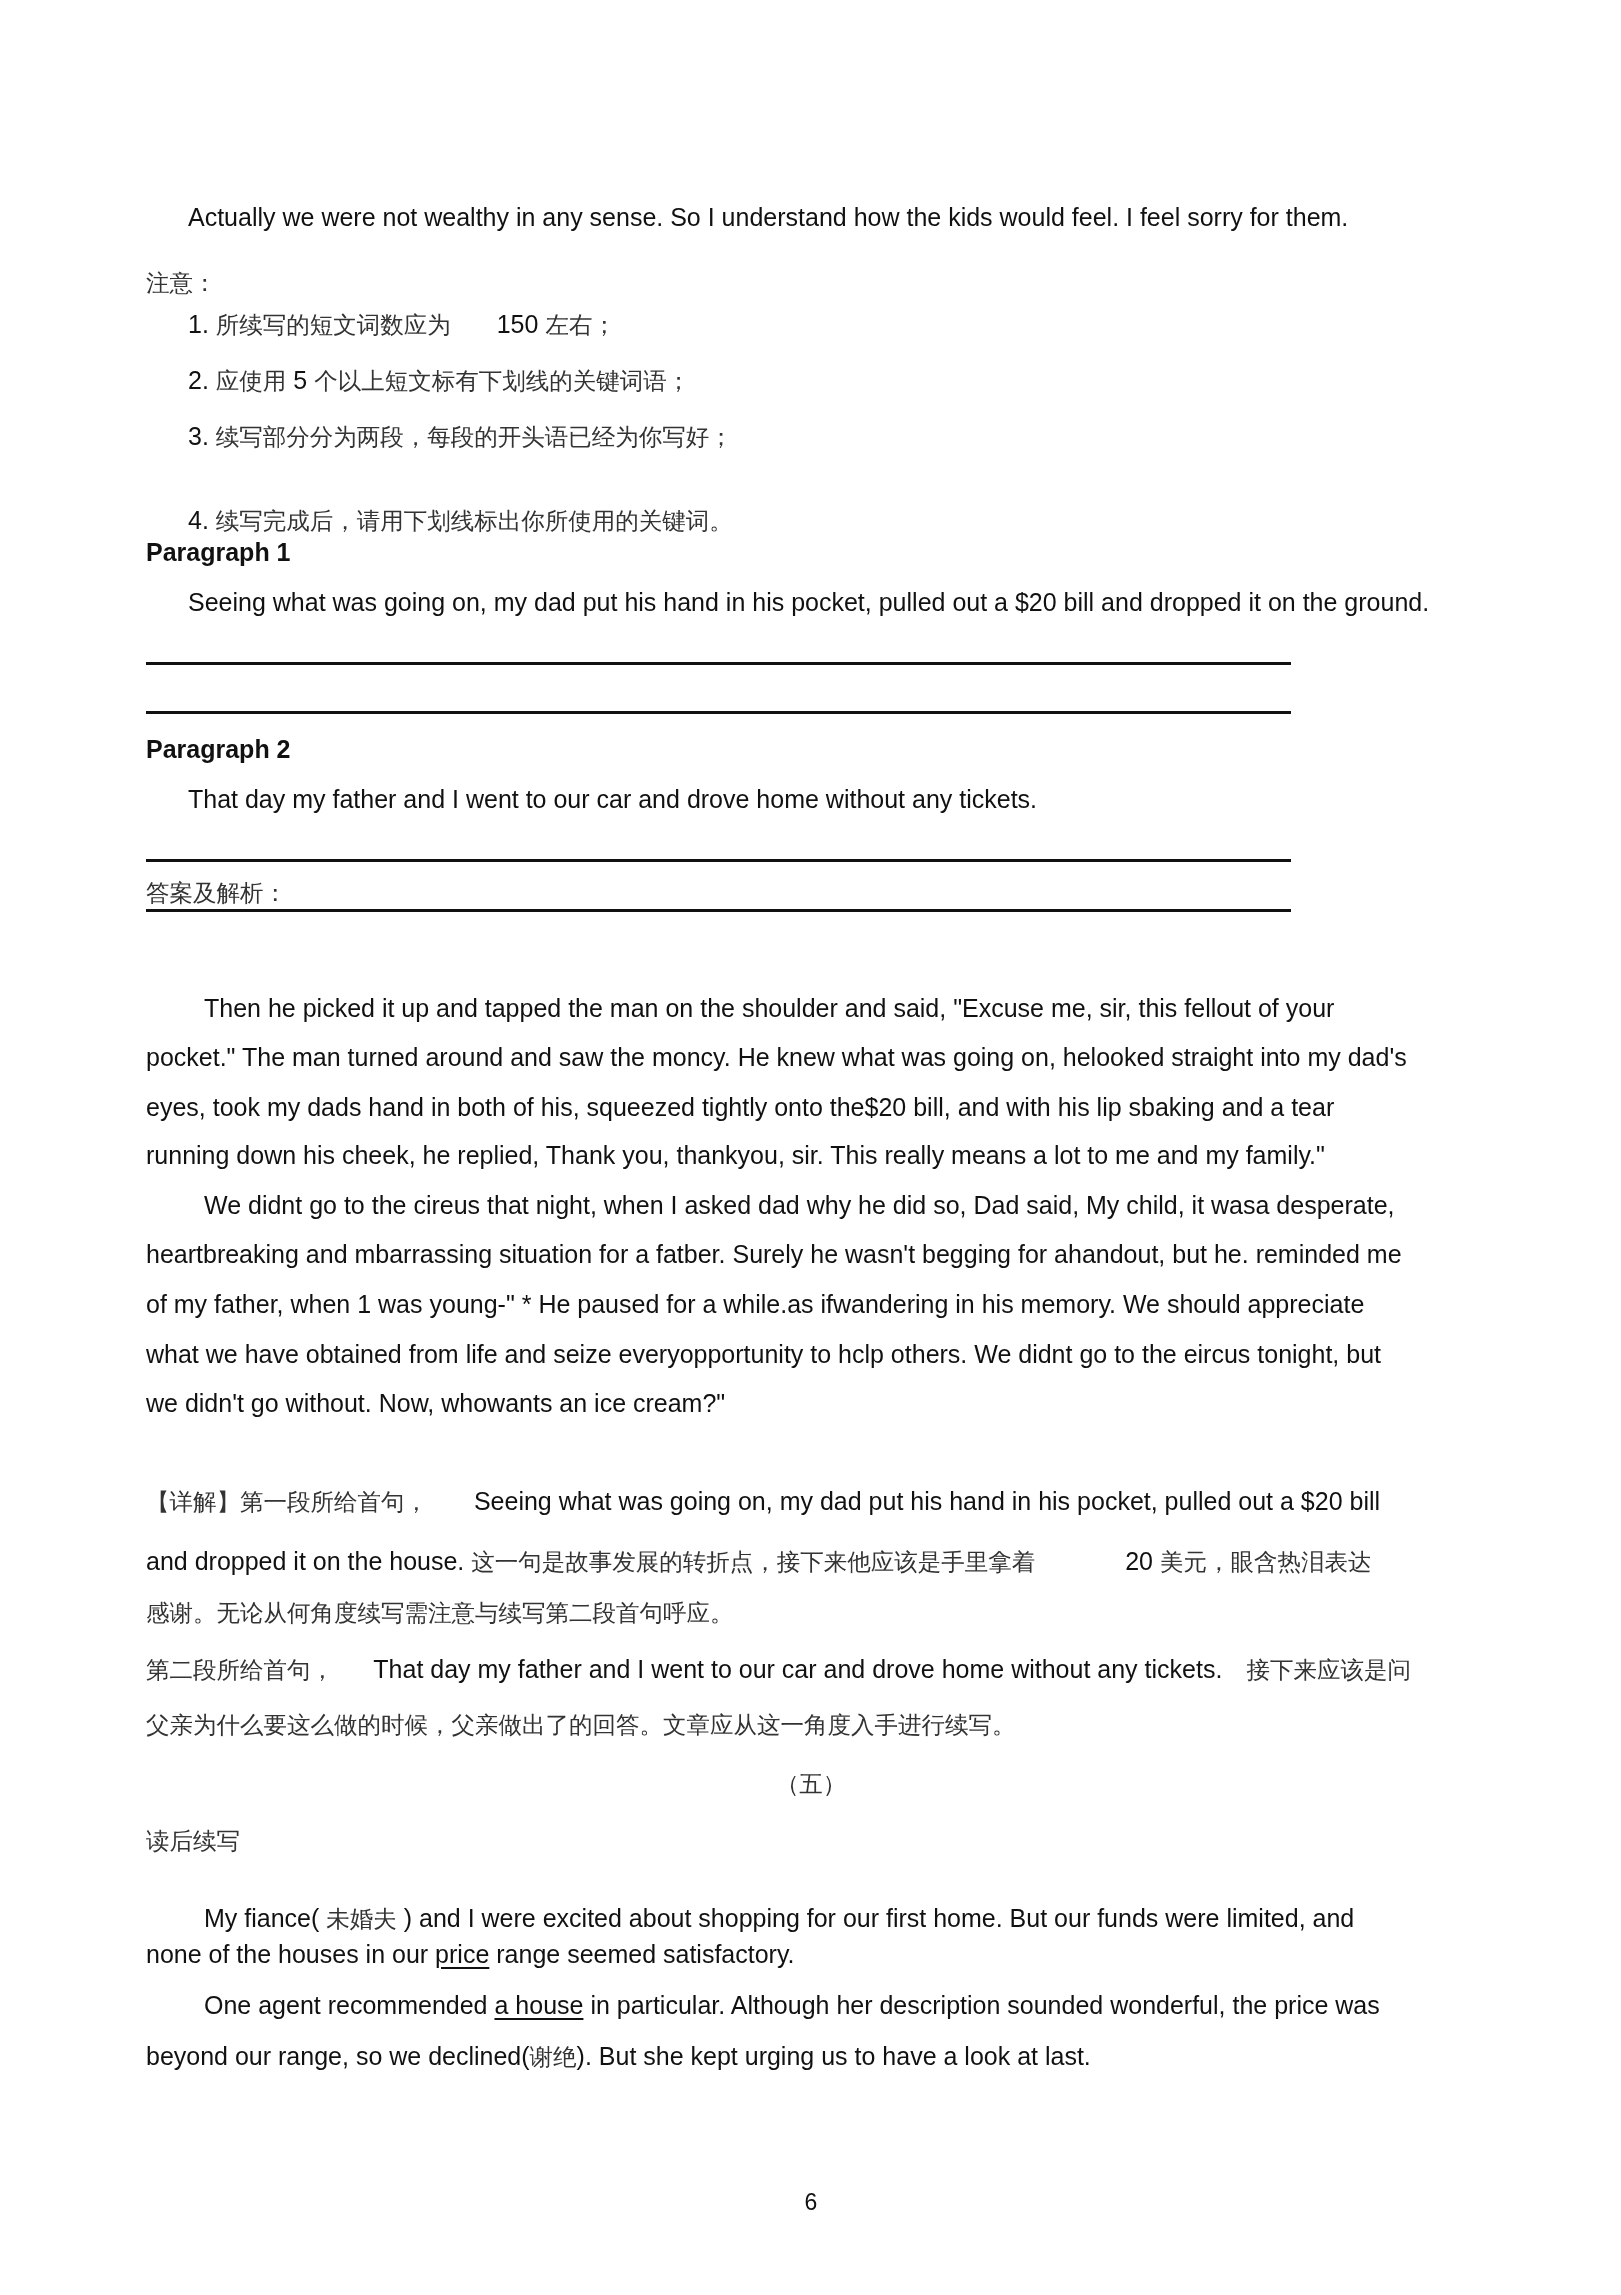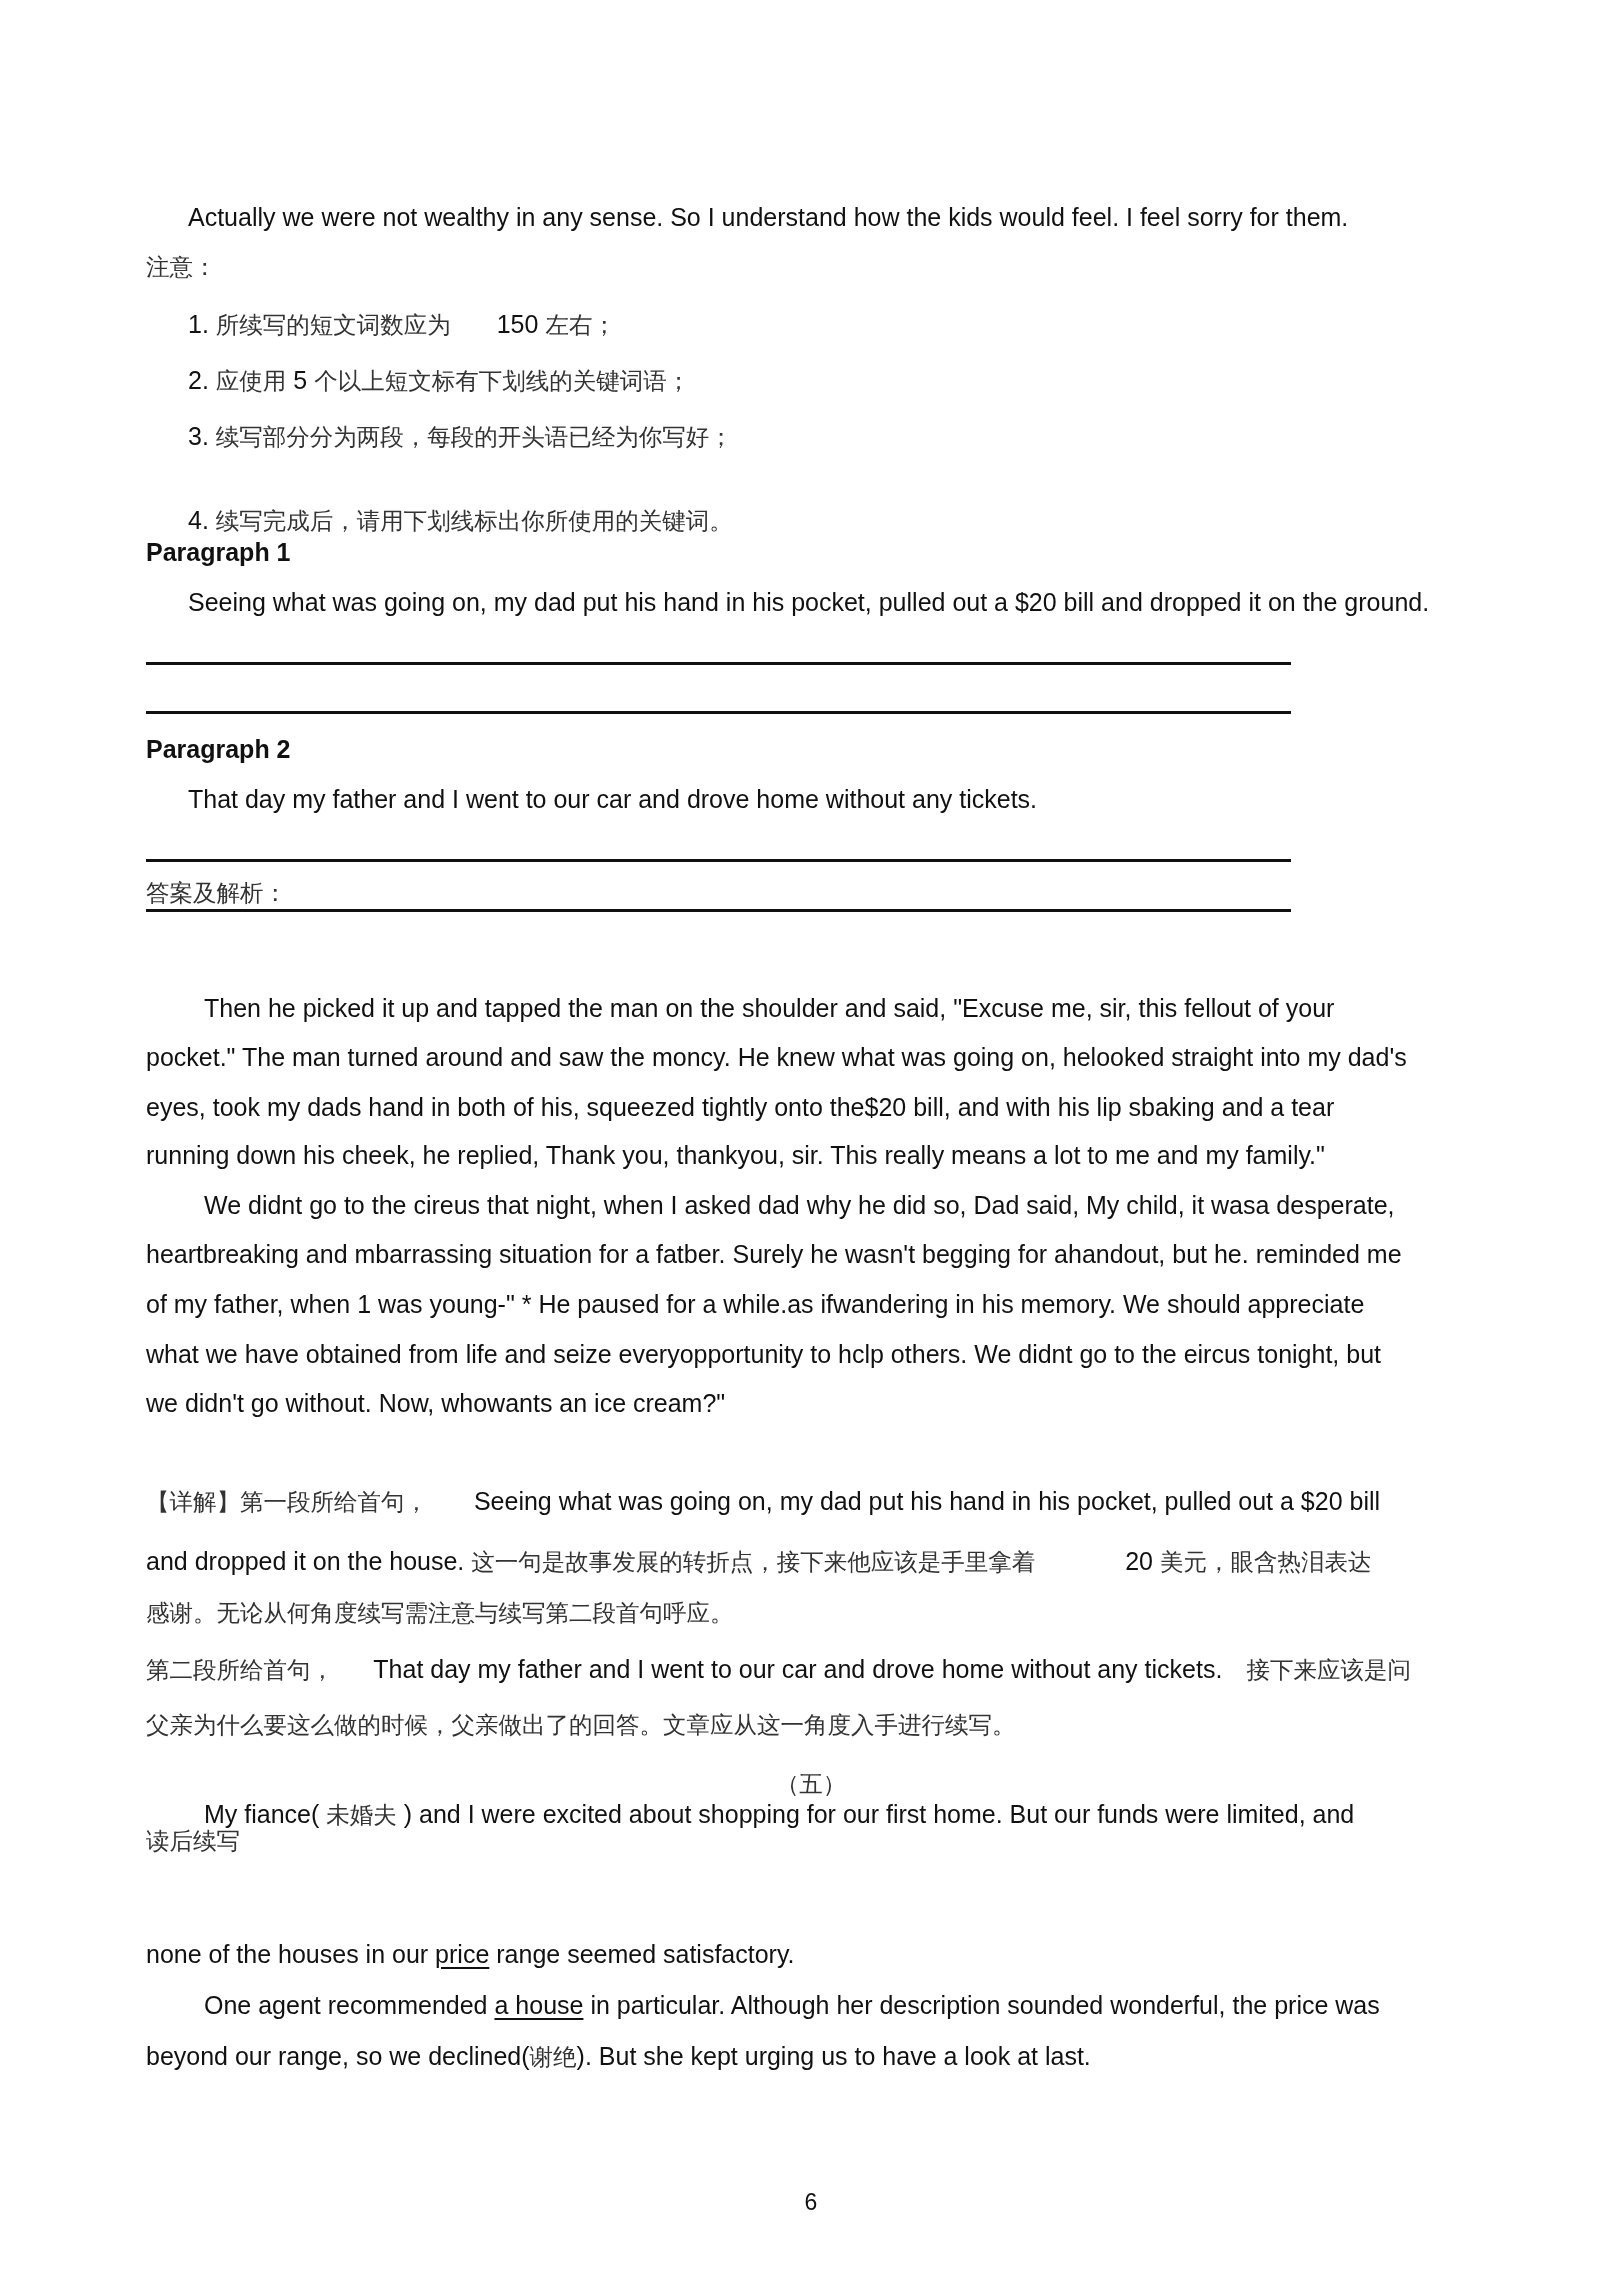--- a/index.html
+++ b/index.html
@@ -17,21 +17,21 @@
   .u { text-decoration: underline; text-underline-offset: 3.8px; }
   .center { left: 0; width: 1622px; text-align: center; }
   .pg { position: absolute; left: 0; width: 1622px; text-align: center; top: 2189px; font-size: 23px; }
   .gap { display: inline-block; }
 </style>
 </head>
 <body>
 
 <div class="ln ind" style="top:202px;">Actually we were not wealthy in any sense. So I understand how the kids would feel. I feel sorry for them.</div>
 
-<div class="ln cn" style="top:252px;">注意：</div>
+<div class="ln cn" style="top:268px;">注意：</div>
 
 <div class="ln ind" style="top:309px;">
   <span>1.</span>
   <span class="cn">所续写的短文词数应为</span>
   <span class="gap" style="width:32px"></span>
   <span>150</span>
   <span class="cn">左右；</span>
 </div>
 <div class="ln ind" style="top:365px;">
   <span>2.</span>
@@ -89,21 +89,21 @@
   <span class="gap" style="width:25.4px"></span>
   <span>That day my father and I went to our car and drove home without any tickets.</span>
   <span class="gap" style="width:10.2px"></span>
   <span class="cn">接下来应该是问</span>
 </div>
 <div class="ln cn" style="top:1710px;">父亲为什么要这么做的时候，父亲做出了的回答。文章应从这一角度入手进行续写。</div>
 
 <div class="ln cn center" style="top:1769px;">（五）</div>
 <div class="ln cn" style="top:1826px;">读后续写</div>
 
-<div class="ln ind2" style="top:1799px;">
+<div class="ln ind2" style="top:1903px;">
   <span>My fiance(</span>
   <span class="cn">未婚夫</span>
   <span>) and I were excited about shopping for our first home. But our funds were limited, and</span>
 </div>
 <div class="ln" style="top:1939px;"><span>none of the houses in our </span><span class="u">price</span><span> range seemed satisfactory.</span></div>
 <div class="ln ind2" style="top:1990px;"><span>One agent recommended </span><span class="u">a house</span><span> in particular. Although her description sounded wonderful, the price was</span></div>
 <div class="ln" style="top:2041px;">
   <span>beyond our range, so we declined(</span><span class="cn">谢绝</span><span>). But she kept urging us to have a look at last.</span>
 </div>
 

